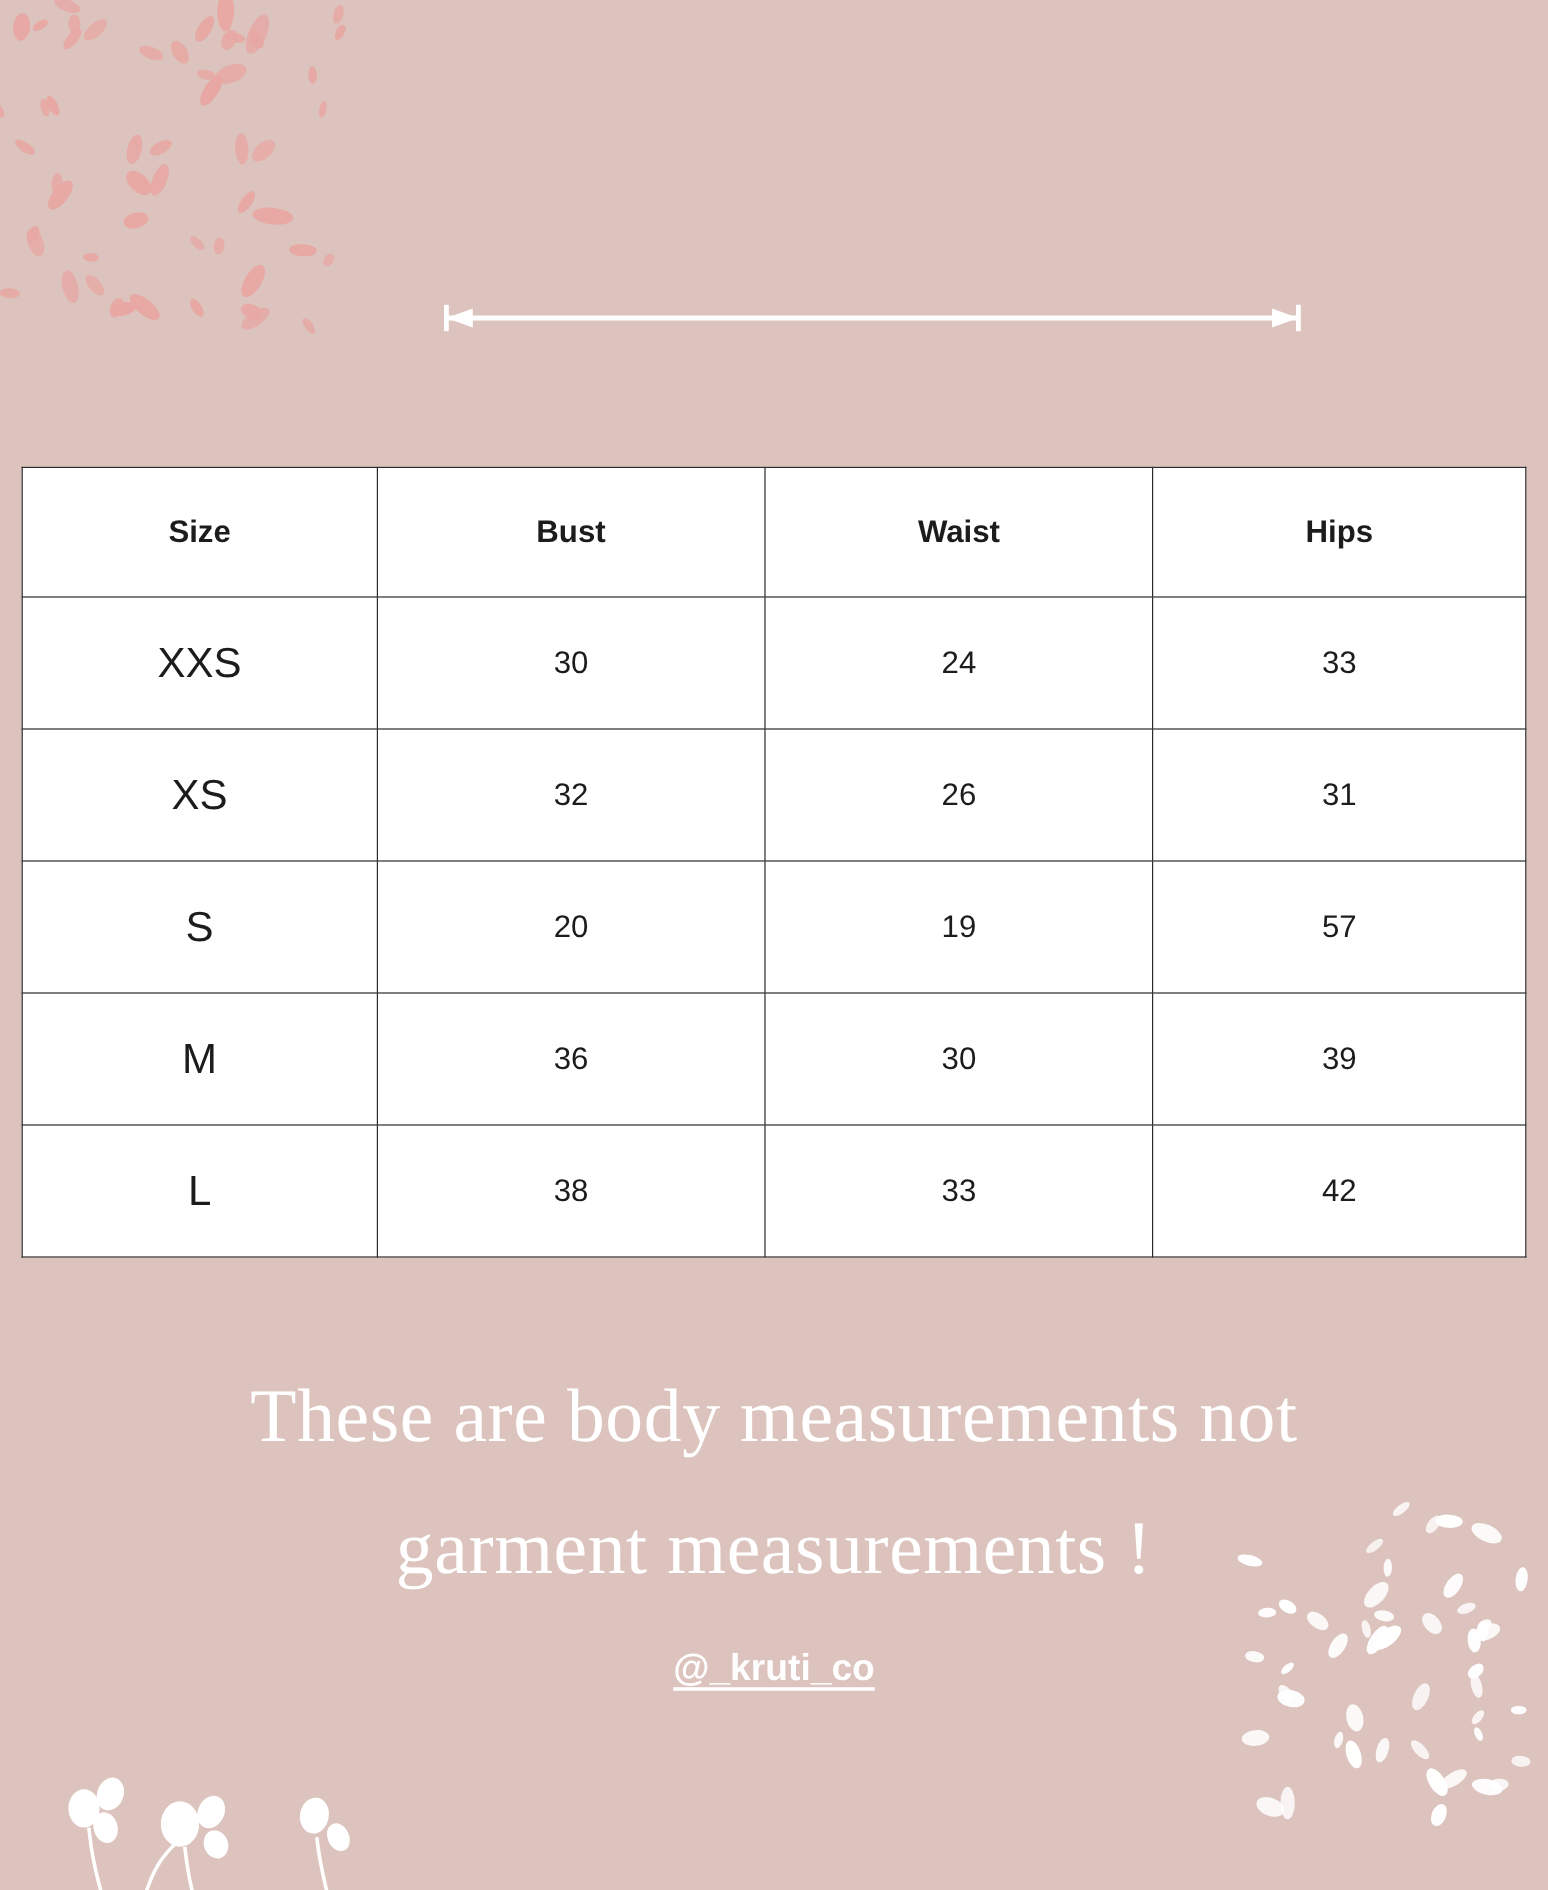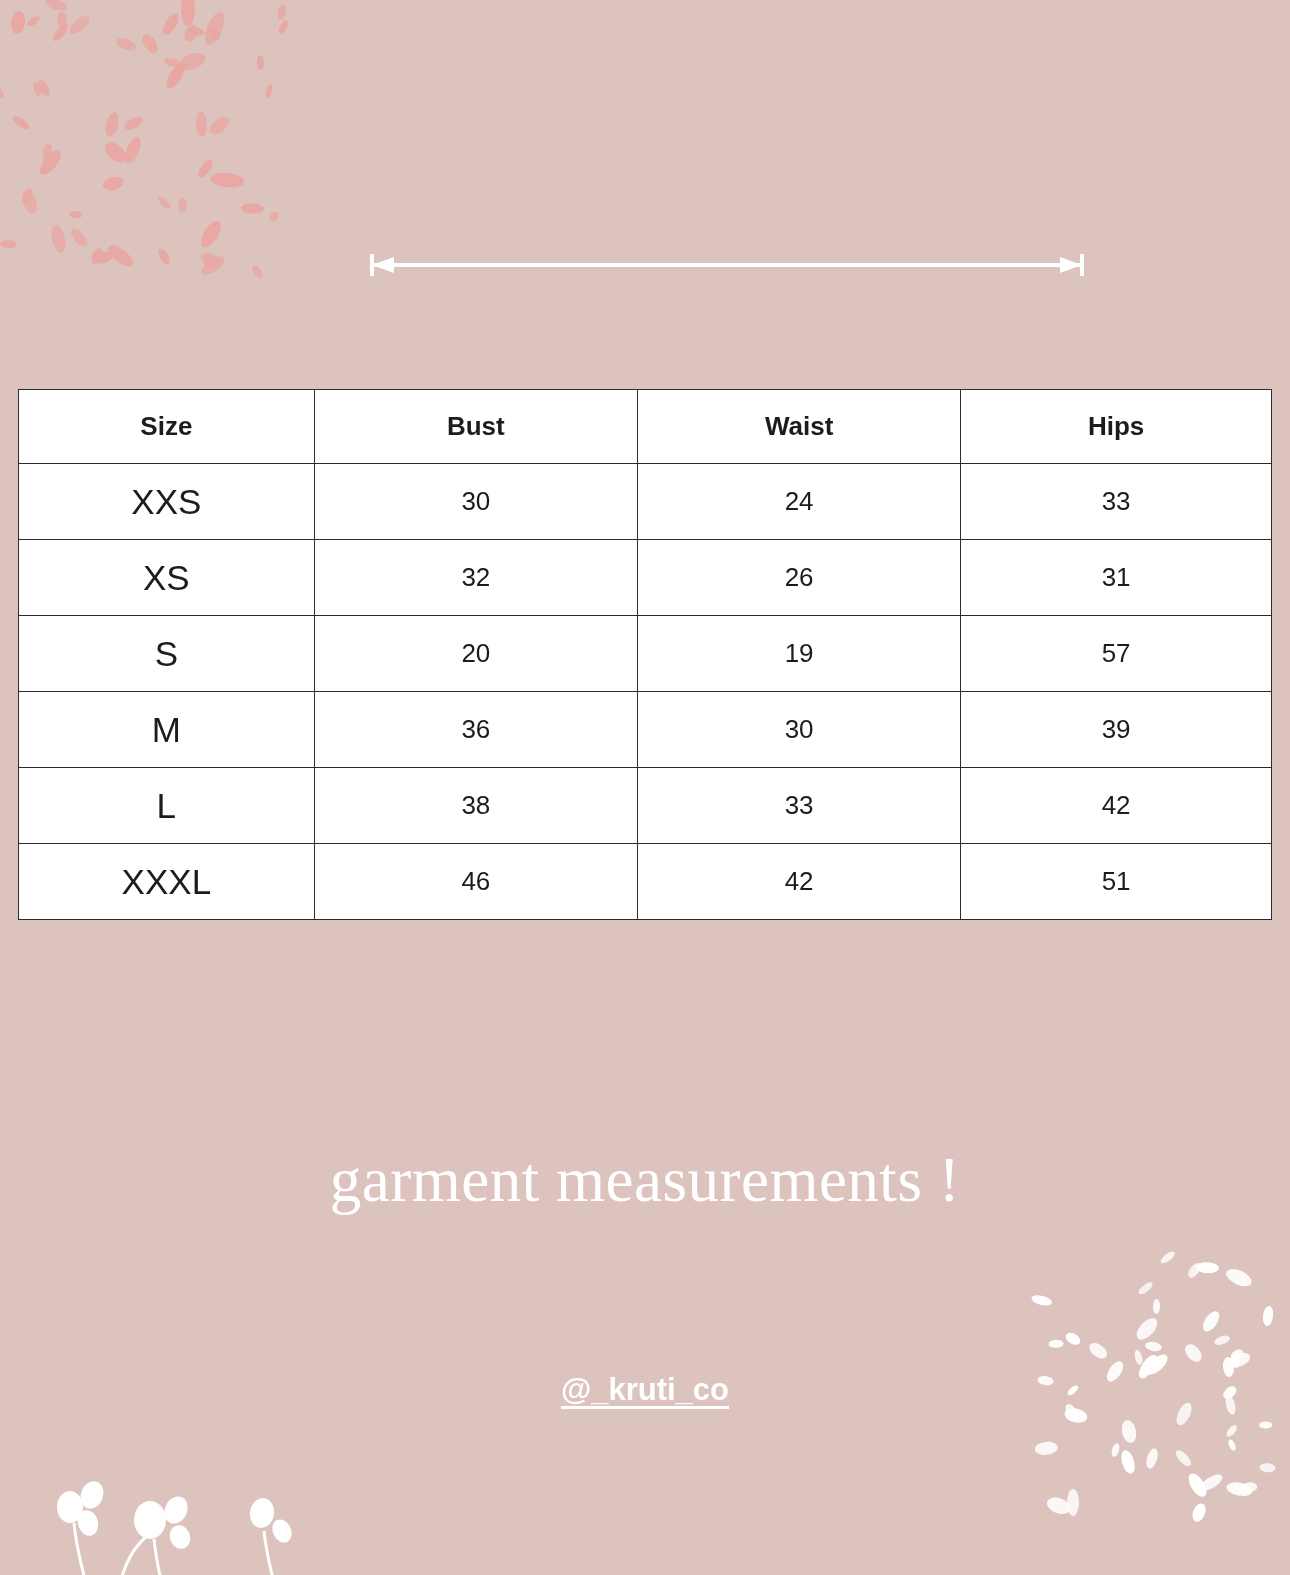--- a/index.html
+++ b/index.html
@@ -81,21 +81,21 @@
     table-layout: fixed;
   }
   table.size-table th,
   table.size-table td {
     border: 1px solid #2b2b2b;
     text-align: center;
     color: #1c1c1c;
     font-size: 26px;
     font-weight: 400;
     height: 75px;
-    padding: 0;
+    padding: 17px;
   }
   table.size-table th {
     font-weight: 700;
     font-size: 26px;
     height: 73px;
   }
   table.size-table tbody tr td:first-child {
     font-size: 35px;
   }
   
@@ -252,31 +252,26 @@
         <td>36</td>
         <td>30</td>
         <td>39</td>
       </tr>
       <tr>
         <td>L</td>
         <td>38</td>
         <td>33</td>
         <td>42</td>
       </tr>
-      <tr>
-        <td>XXXL</td>
-        <td>46</td>
-        <td>42</td>
-        <td>51</td>
-      </tr>
     </tbody>
   </table>
 </div>
 
 <div class="note">
+  <div>These are body measurements not</div>
   <div>garment measurements !</div>
 </div>
 <div class="handle">@_kruti_co</div>
 
 <div class="confetti" id="confetti-bottom-right">
     <div class="petal" style="width: 12.0896px; height: 23.111px; background: rgb(255, 255, 255); left: 88.8176px; top: 115.223px; transform: rotate(34deg); opacity: 0.92;"></div>
     <div class="petal" style="width: 11.9106px; height: 23.6311px; background: rgb(255, 255, 255); left: 101.561px; top: 204.658px; transform: rotate(-17deg); opacity: 0.99;"></div>
     <div class="petal" style="width: 7.64838px; height: 16.4294px; background: rgb(255, 255, 255); left: 197.983px; top: 86.9649px; transform: rotate(70deg); opacity: 0.82;"></div>
     <div class="petal" style="width: 11.3028px; height: 20.388px; background: rgb(255, 255, 255); left: 203.22px; top: 111.551px; transform: rotate(-5deg); opacity: 0.97;"></div>
     <div class="petal" style="width: 7.87384px; height: 16.9381px; background: rgb(255, 255, 255); left: 211.904px; top: 106.286px; transform: rotate(-1deg); opacity: 0.79;"></div>

